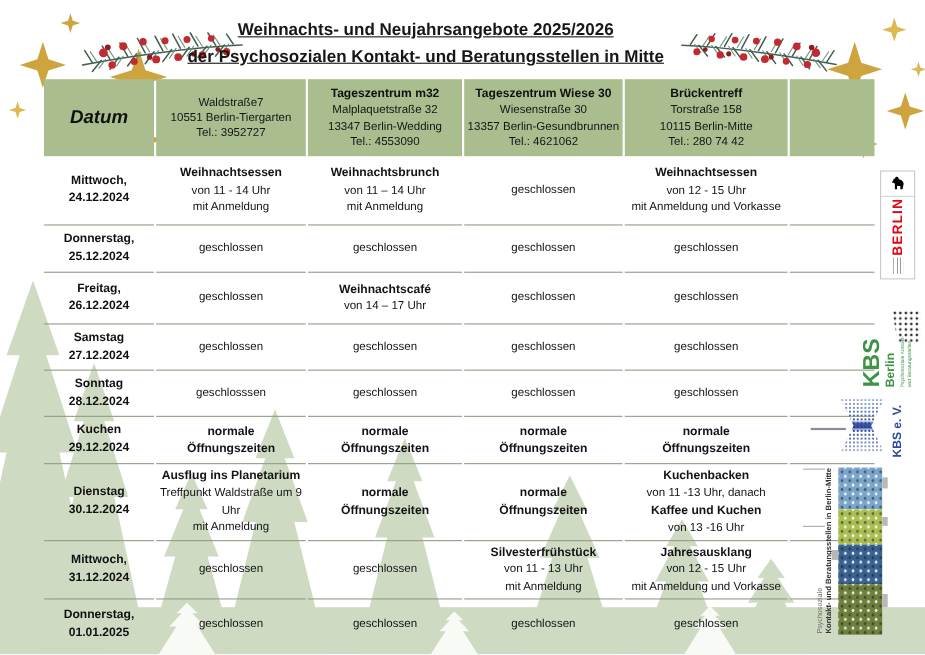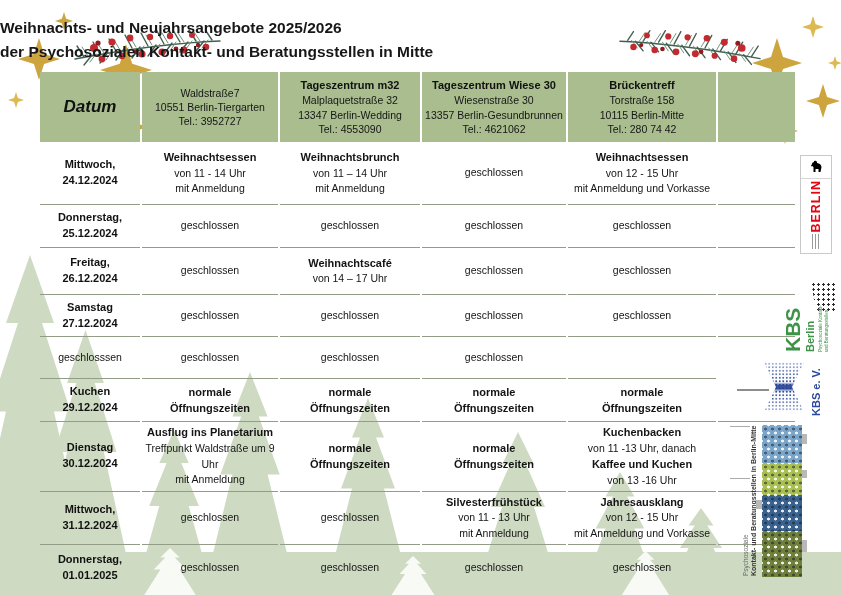--- a/index.html
+++ b/index.html
@@ -11,21 +11,21 @@
     clip-path:polygon(50% 0%,66% 20%,58% 20%,77% 46%,66% 46%,93% 100%,7% 100%,34% 46%,23% 46%,42% 20%,34% 20%);}
   .tree.white{background:#ffffff;opacity:.85;}
   #bottom-band{position:absolute;left:0;top:552px;width:841px;height:43px;background:#cfdac2;z-index:1;}
 
   .star{position:absolute;background:#cda43e;z-index:2;
     clip-path:polygon(50% 0%,62% 38%,100% 50%,62% 62%,50% 100%,38% 62%,0% 50%,38% 38%);}
   .star.lt{background:#ddb952;}
   .branch{position:absolute;z-index:2;}
 
   
-  #title{position:absolute;left:0;top:16px;width:774px;text-align:left;z-index:5;color:#171717;}
+  #title{position:absolute;left:0;top:16px;width:774px;text-align:center;z-index:5;color:#171717;text-decoration:underline;}
   #title .t1,#title .t2{font-size:15.5px;font-weight:bold;line-height:1.55;}
 
   
   #table{position:absolute;left:40px;top:72px;width:755px;z-index:6;}
   .hrow,.brow{display:grid;grid-template-columns:100px 136px 140px 144px 148px 77px;column-gap:2px;}
   .hrow{height:70px;}
   .hcell{background:#a9bd8e;display:flex;flex-direction:column;justify-content:center;text-align:center;padding:2px 2px;}
   .datumcell{justify-content:center;}
   .datumcell span{font-size:17px;font-weight:bold;color:#111;font-style:italic;}
   .hname{font-weight:bold;font-size:11px;line-height:1.4;color:#111;}
@@ -285,20 +285,24 @@
           </div>
           <div class="cell">
             <div class="cline">geschlossen</div>
           </div>
           <div class="cell">
             <div class="cline">geschlossen</div>
           </div>
           <div class="cell endcell"></div>
         </div>
         <div class="brow" style="min-height: 42px;">
+          <div class="cell datecell">
+            <div class="dday">Sonntag</div>
+            <div class="ddate">28.12.2024</div>
+          </div>
           <div class="cell">
             <div class="cline">geschlosssen</div>
           </div>
           <div class="cell">
             <div class="cline">geschlossen</div>
           </div>
           <div class="cell">
             <div class="cline">geschlossen</div>
           </div>
           <div class="cell">

